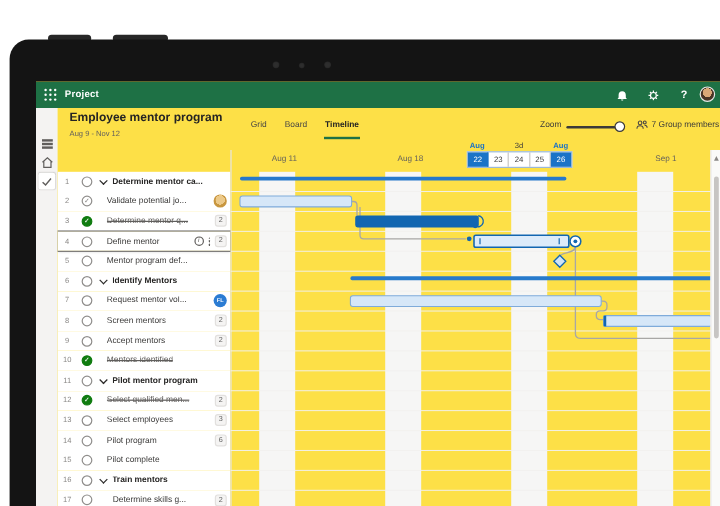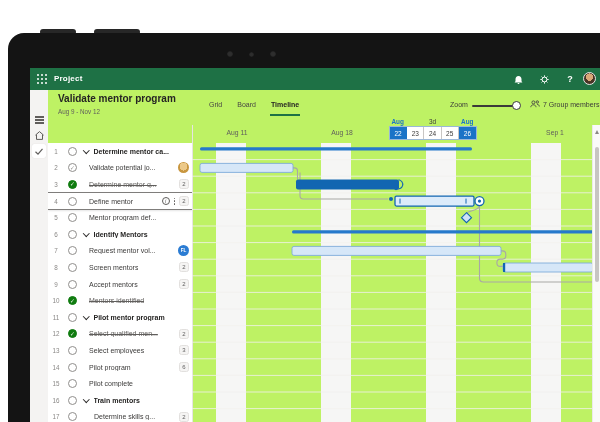--- a/index.html
+++ b/index.html
@@ -3,21 +3,21 @@
 <meta charset="utf-8">
 <style>
   *{box-sizing:border-box;margin:0;padding:0}
   body{width:600px;height:422px;position:relative;overflow:hidden;background:#fff;
        font-family:"Liberation Sans",sans-serif;-webkit-font-smoothing:antialiased}
   
   .top-btn{position:absolute;background:#272727;height:6px;border-radius:3px;top:29px}
   .frame{position:absolute;left:8px;top:33px;width:600px;height:400px;background:#141414;border-radius:16px 0 0 0}
   .cam{position:absolute;border-radius:50%;background:#2e2e2e;box-shadow:inset 0 0 1px #000}
   
-  .screen{position:absolute;left:30px;top:68px;width:570px;height:354px;background:#bef264;overflow:hidden}
+  .screen{position:absolute;left:30px;top:68px;width:570px;height:354px;background:#fde047;overflow:hidden}
   
   .appbar{position:absolute;left:0;top:0;width:570px;height:22px;background:#1e7145;color:#fff}
   .waffle{position:absolute;left:7px;top:6px;display:grid;grid-template-columns:repeat(3,2.2px);gap:1.6px}
   .waffle i{width:2.2px;height:2.2px;background:#fff;border-radius:50%}
   .appname{position:absolute;left:24px;top:6px;font-size:8px;font-weight:bold;letter-spacing:.2px}
   .abicon{position:absolute;top:6px;width:10px;height:10px;display:flex;align-items:center;justify-content:center}
   .avatar-top{position:absolute;left:553px;top:4px;width:13px;height:13px;border-radius:50%;
       background:radial-gradient(circle at 50% 38%,#d9a877 0 42%,#4a3526 43%);border:1px solid #e6e6e6}
   
   .pj-title{position:absolute;left:28px;top:25px;font-size:10px;font-weight:bold;color:#252423}
@@ -115,21 +115,21 @@
     <span class="abicon" style="left:509px">
       <svg width="9" height="9" viewBox="0 0 9 9" stroke="#fff" fill="none" stroke-width="1">
         <circle cx="4.5" cy="4.5" r="2.4"></circle>
           <path d="M4.5 .4v1.4M4.5 7.2v1.4M.4 4.5h1.4M7.2 4.5h1.4M1.6 1.6l1 1M6.4 6.4l1 1M7.4 1.6l-1 1M2.6 6.4l-1 1"></path>
       </svg>
     </span>
     <span class="abicon" style="left:535px;color:#fff;font-size:9px;font-weight:bold">?</span>
     <span class="avatar-top"></span>
   </div>
 
-  <div class="pj-title">Validate mentor program</div>
+  <div class="pj-title">Employee mentor program</div>
   <div class="pj-dates">Aug 9 - Nov 12</div>
   <div class="tabs">
     <span class="tab">Grid</span>
     <span class="tab">Board</span>
     <span class="tab active">Timeline</span>
   </div>
   <span class="zoomlbl">Zoom</span>
   <div class="zoomtrack"></div>
   <div class="zoomknob"></div>
   <div class="members">

